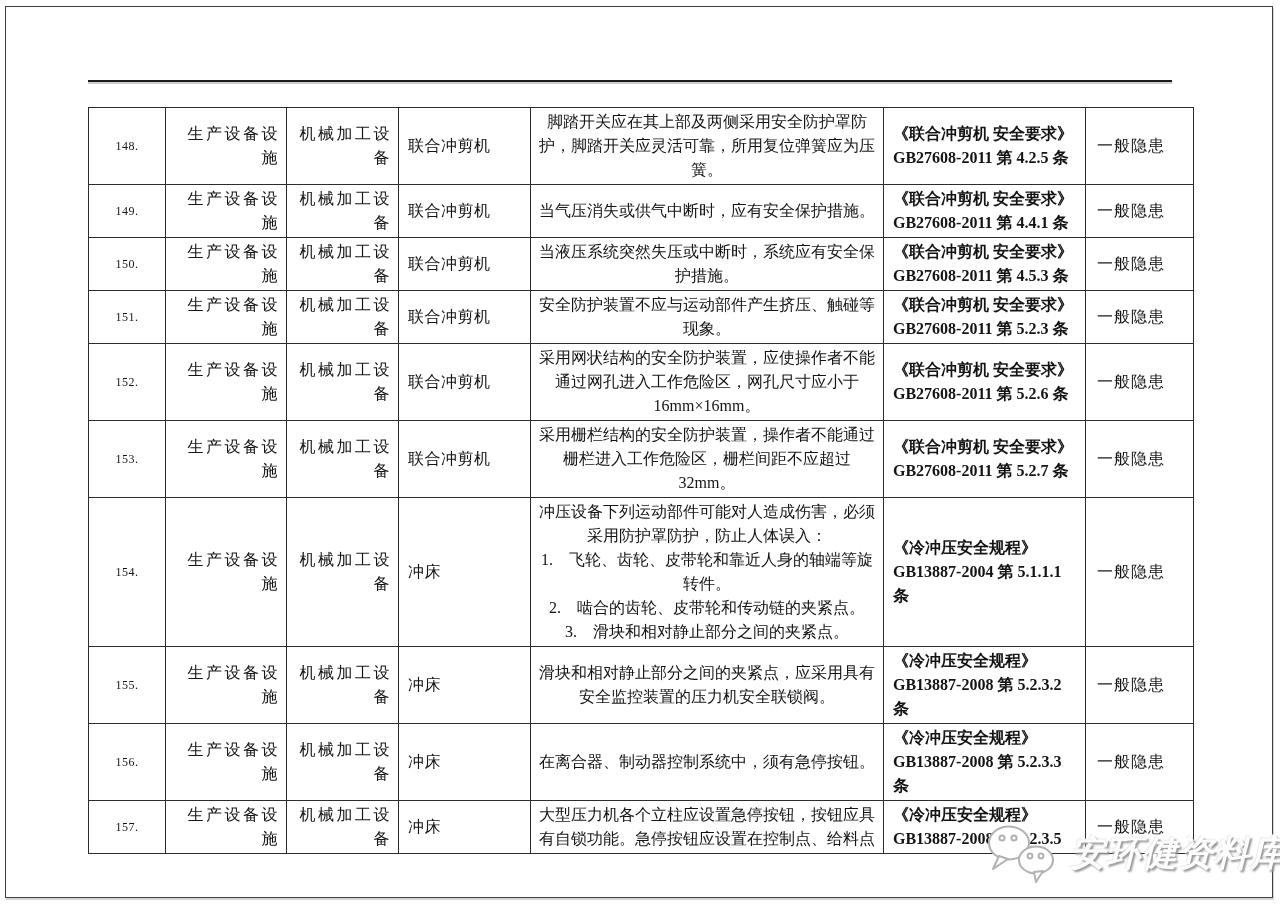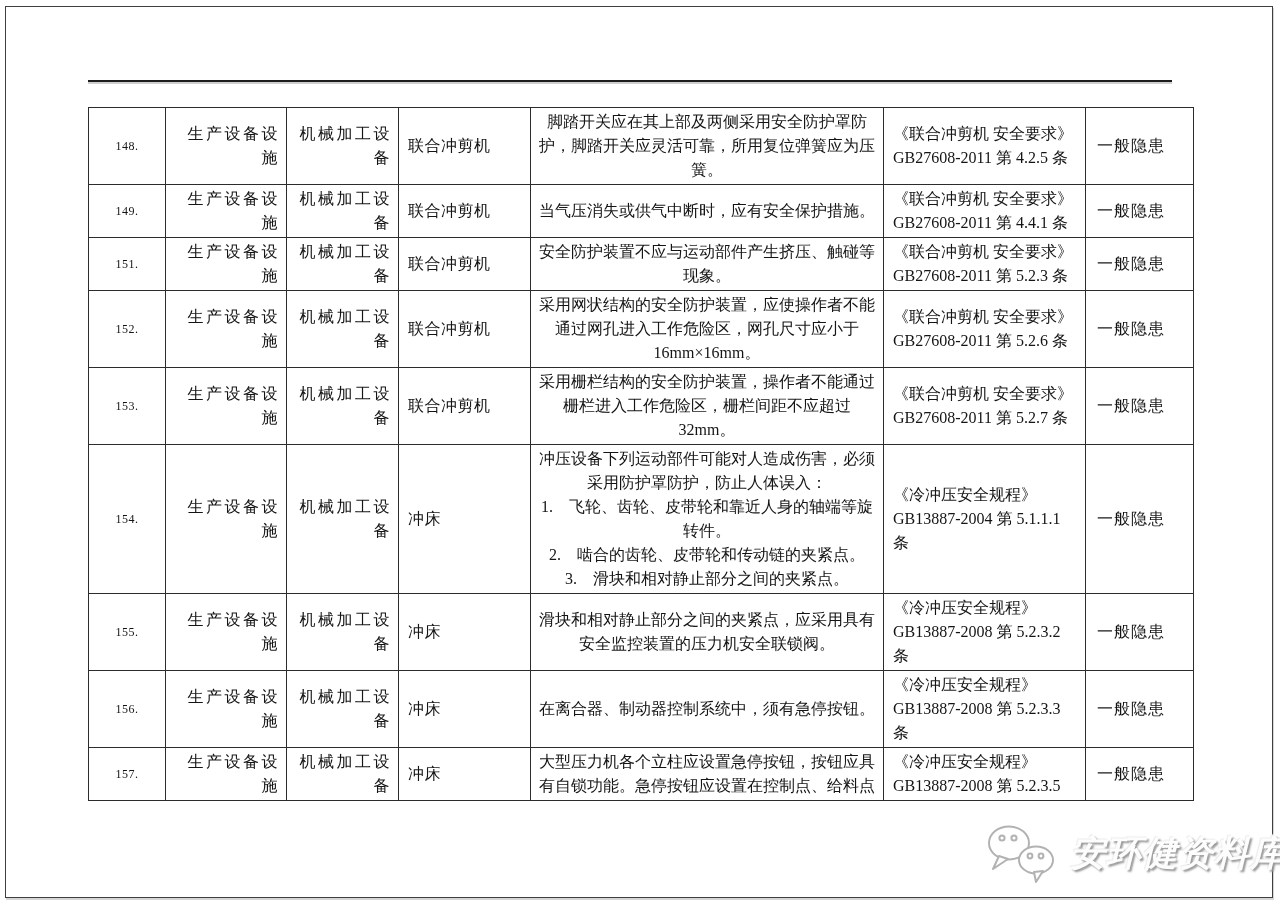--- a/index.html
+++ b/index.html
@@ -29,21 +29,21 @@
   .doc-table col.c-cat1{width:121px;}
   .doc-table col.c-cat2{width:112px;}
   .doc-table col.c-equip{width:132px;}
   .doc-table col.c-desc{width:353px;}
   .doc-table col.c-ref{width:202px;}
   .doc-table col.c-level{width:108px;}
   td.cell-no{text-align:center;font-size:12px;letter-spacing:.5px;}
   td.cell-cat1,td.cell-cat2{text-align:right;letter-spacing:2.5px;}
   td.cell-equip{text-align:left;padding-left:9px;letter-spacing:.5px;}
   td.cell-desc{padding:2px 8px;text-align:center;margin-top:32px;}
-  td.cell-ref{padding:2px 20px 2px 9px;text-align:left;}
+  td.cell-ref{padding:2px 20px 2px 9px;text-align:left;font-weight:bold;}
   td.cell-ref div{white-space:nowrap;}
   td.cell-level{padding-left:11px;letter-spacing:1px;}
   .watermark{
     position:absolute;left:984px;top:818px;height:70px;
     display:flex;align-items:center;
   }
   .wm-icon{display:block;margin-right:6px;}
   .wm-text{
     font-family:"Liberation Sans","DejaVu Sans",sans-serif;
     font-style:italic;font-weight:bold;font-size:35px;letter-spacing:1px;
@@ -92,20 +92,34 @@
     <td class="cell-desc">
           <div>当气压消失或供气中断时，应有安全保护措施。</div>
         </td>
     <td class="cell-ref">
           <div>《联合冲剪机 安全要求》</div>
           <div>GB27608-2011 第 4.4.1 条</div>
         </td>
     <td class="cell-level">一般隐患</td>
   </tr>
 
+  <tr>
+    <td class="cell-no">150.</td>
+    <td class="cell-cat1">生产设备设施</td>
+    <td class="cell-cat2">机械加工设备</td>
+    <td class="cell-equip">联合冲剪机</td>
+    <td class="cell-desc">
+          <div>当液压系统突然失压或中断时，系统应有安全保护措施。</div>
+        </td>
+    <td class="cell-ref">
+          <div>《联合冲剪机 安全要求》</div>
+          <div>GB27608-2011 第 4.5.3 条</div>
+        </td>
+    <td class="cell-level">一般隐患</td>
+  </tr>
 
   <tr>
     <td class="cell-no">151.</td>
     <td class="cell-cat1">生产设备设施</td>
     <td class="cell-cat2">机械加工设备</td>
     <td class="cell-equip">联合冲剪机</td>
     <td class="cell-desc">
           <div>安全防护装置不应与运动部件产生挤压、触碰等现象。</div>
         </td>
     <td class="cell-ref">

